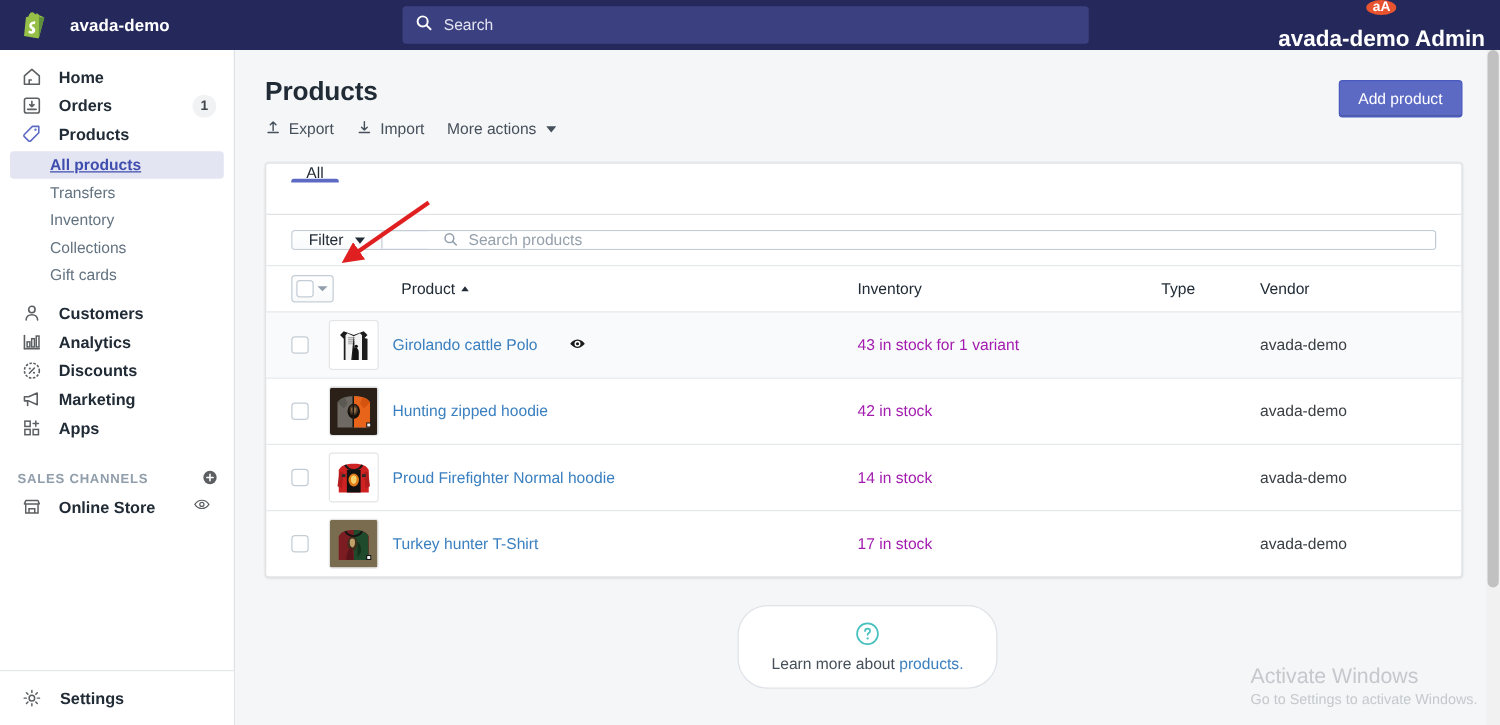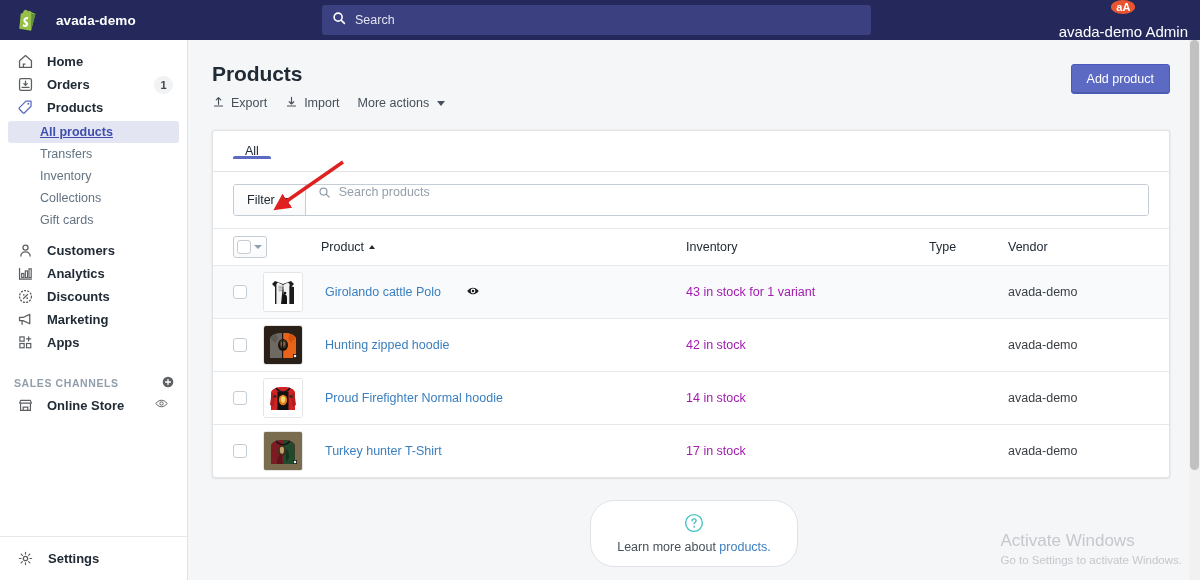--- a/index.html
+++ b/index.html
@@ -37,21 +37,21 @@
   .tb-user {
     position: absolute; right: 12px; top: 0; height: 40px;
     display: flex; align-items: center; gap: 9px; flex-direction: column;
   }
   .tb-avatar {
     width: 24px; height: 24px; border-radius: 50%;
     background: #e8542f; color: #fff;
     font-size: 11px; font-weight: 600;
     display: flex; align-items: center; justify-content: center;
   }
-  .tb-username { color: #fff; font-size: 15px; font-weight: 400; }
+  .tb-username { color: #fff; font-size: 18px; font-weight: 700; }
 
   
   .sidebar {
     position: absolute; top: 40px; left: 0;
     width: 188px; height: 540px;
     background: #ffffff;
     border-right: 1px solid #dfe3e8;
   }
   .nav-item {
     height: 23px; margin: 0 6px 0 6px;
@@ -145,42 +145,42 @@
   
   .card {
     margin: 19px 30px 0 24px;
     background: #fff;
     border: 1px solid #e1e3e5;
     border-radius: 3px;
     box-shadow: 0 0 0 1px rgba(63,63,68,.03), 0 1px 2px rgba(63,63,68,.08);
   }
   .tabs {
     height: 41px; border-bottom: 1px solid #e1e3e5;
-    display: flex; align-items: center; padding-left: 20px;
+    display: flex; align-items: flex-start; padding-left: 20px;
   }
   .tab {
     display: flex; align-items: center;
     font-size: 12.5px; color: #46505a;
     padding: 0 12px; cursor: pointer;
     position: relative;
   }
   .tab.active { color: #212b36; font-weight: 500; }
   .tab.active::after {
     content: ""; position: absolute; left: 0; right: 0; bottom: -1px;
     height: 3px; background: #5c6ac4; border-radius: 2px 2px 0 0;
   }
 
   .filterbar {
     padding: 12px 20px 12px 20px;
     display: flex; align-items: stretch;
   }
   .filter-row {
     display: flex; width: 100%;
     border: 1px solid #c4cdd5; border-radius: 3px;
-    height: 32px; overflow: hidden;
+    height: 16px; overflow: hidden; gap: 36px;
   }
   .filter-btn {
     display: flex; align-items: center; gap: 7px;
     background: linear-gradient(180deg,#ffffff,#f9fafb);
     border-right: 1px solid #c4cdd5;
     padding: 0 13px;
     font-size: 12.5px; color: #212b36;
     cursor: pointer; white-space: nowrap;
   }
   .search-wrap {
@@ -238,21 +238,21 @@
   .thumb {
     position: absolute; left: 50px;
     width: 40px; height: 40px;
     border: 1px solid #e3e5e7; border-radius: 3px;
     overflow: hidden; background: #fff;
   }
   .thumb svg { display: block; }
   .cell {
     position: absolute; font-size: 12.5px; color: #212b36;
   }
-  .c-product { left: 112px; display: flex; align-items: center; gap: 25px; text-align: right; }
+  .c-product { left: 101px; display: flex; align-items: center; gap: 25px; text-align: right; }
   .p-link { color: #3a7fbf; cursor: pointer; font-size: 12.5px; }
   .c-inventory { left: 473px; color: #a21caf; }
   .c-vendor    { left: 795px; color: #3a3f44; }
 
   
   .footer {
     margin-top: 22px;
     display: flex; justify-content: center;
   }
   .help-pill {

